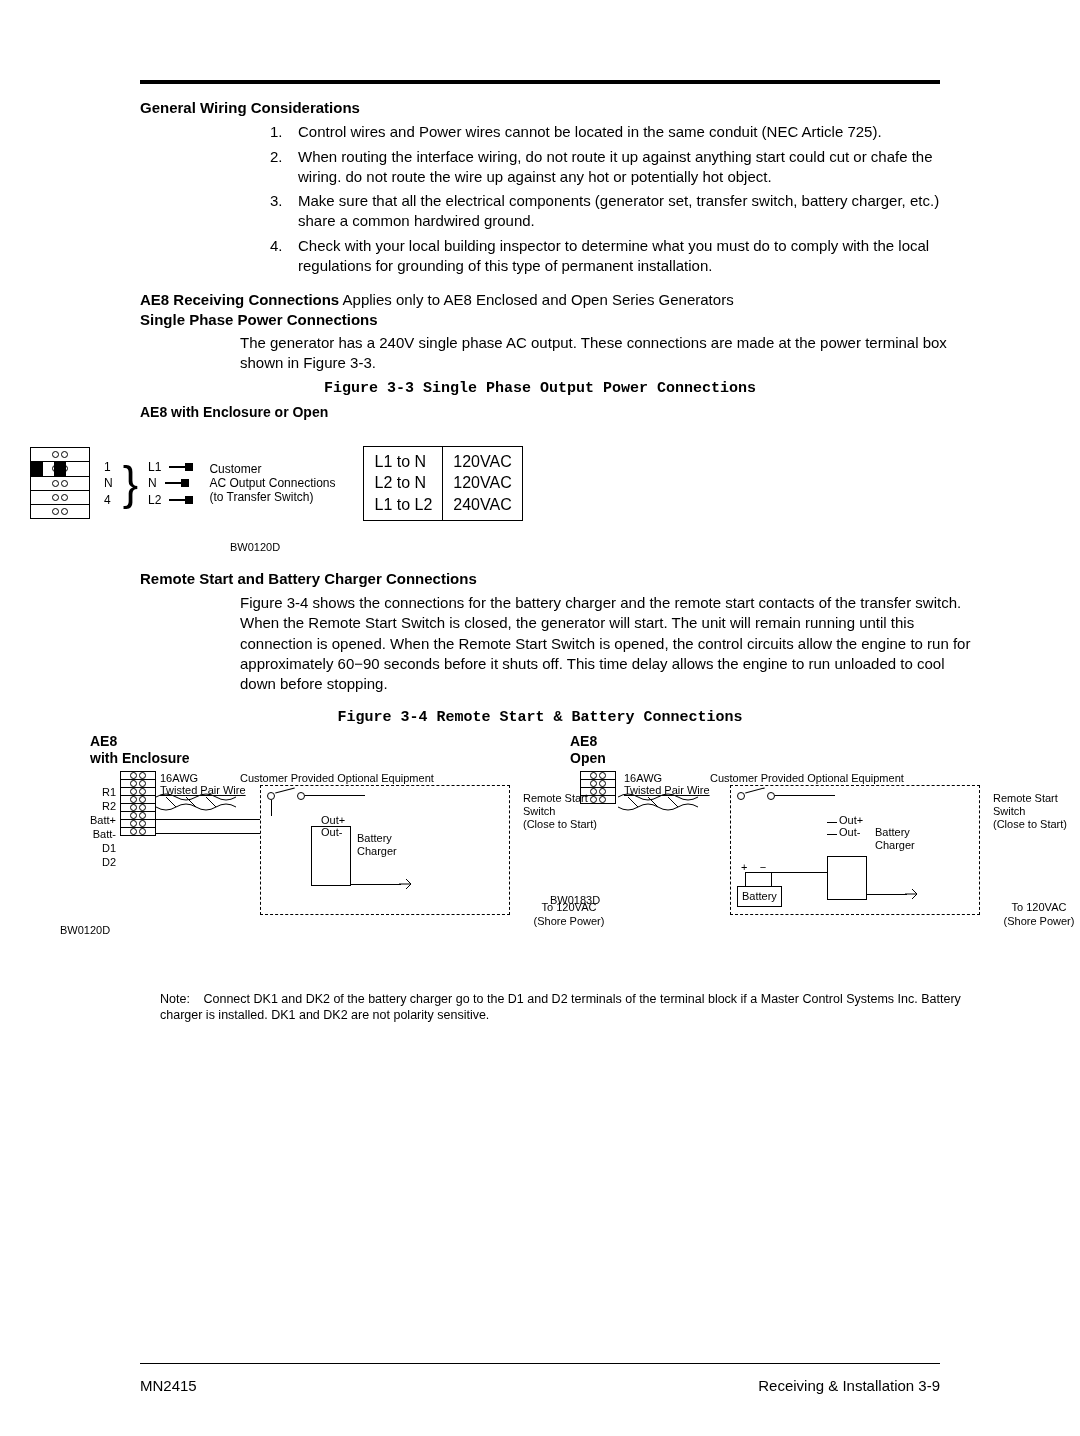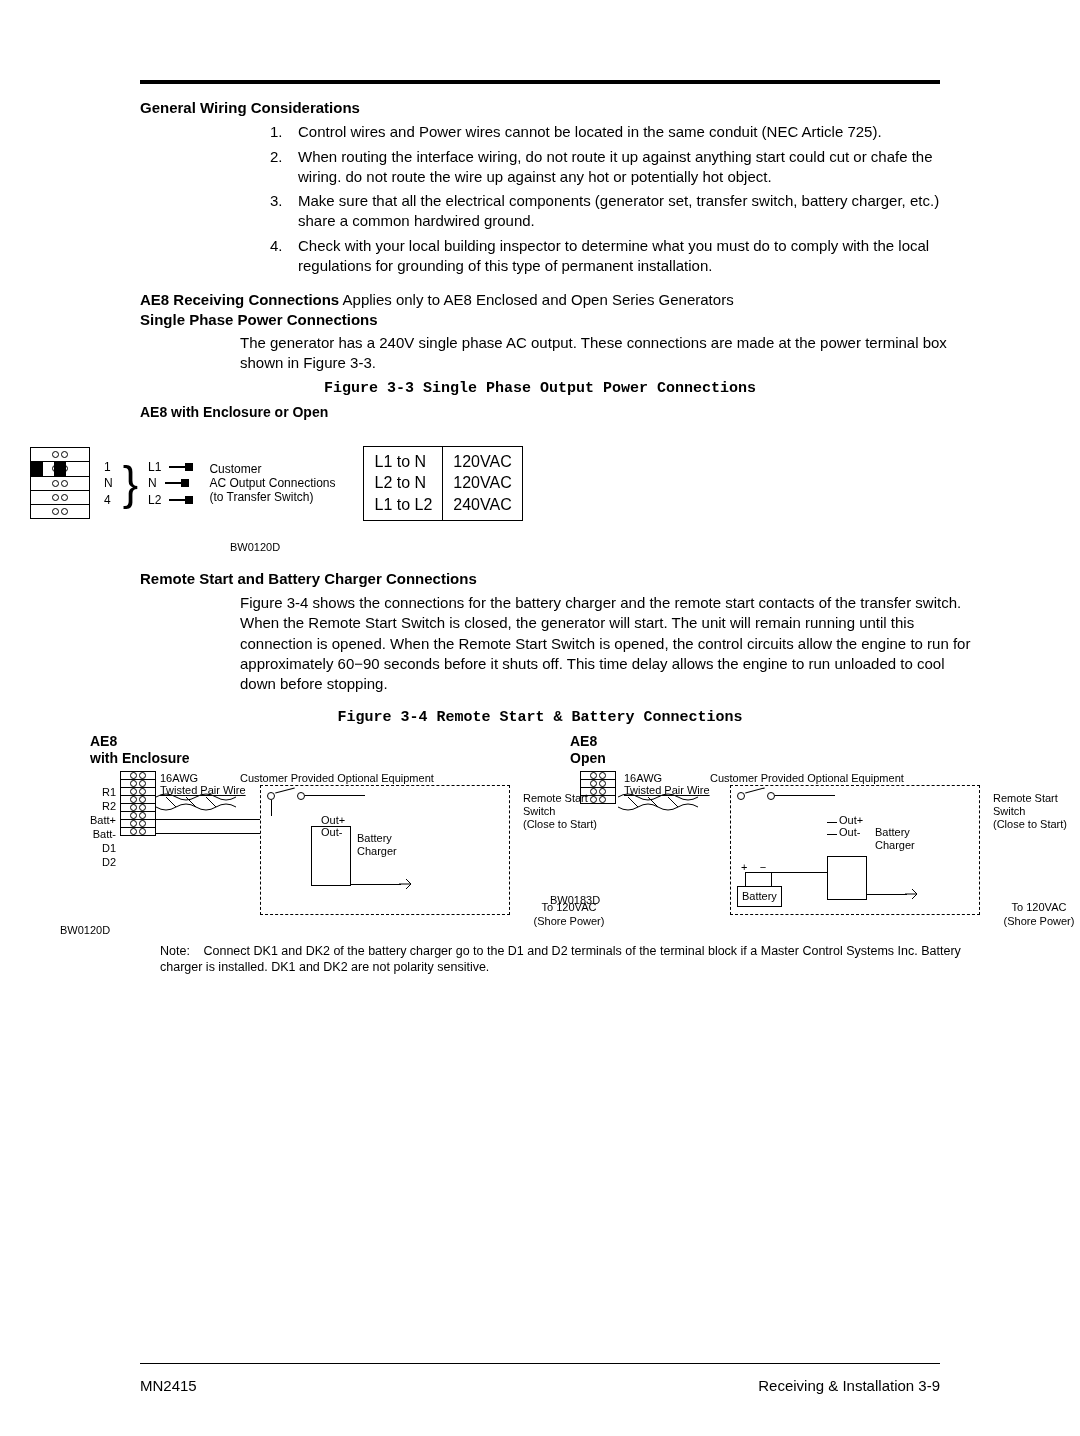--- a/index.html
+++ b/index.html
@@ -202,21 +202,21 @@
     border:1px solid #000; padding:2px 4px; position:absolute; font-size:11px;
   }
   .bw34 { position:absolute;text-align:center; }
   .note-line {
     font-size: 12.5px;
     margin-left: 120px;
     margin-right: 50px;
     margin-top: 10px;
     line-height: 1.3;
   }
-  .note-line .lbl { display:inline-block; width: 40px; }
+  .note-line .lbl { display:inline-block; width: 40px; margin-top: 48px; }
   .note-line .txt { display:inline; }
   .footer {
     position: absolute;
     bottom: 40px;
     left: 40px;
     right: 40px;
     display: flex;
     justify-content: space-between;
     font-size: 15px;
     padding: 0 100px;

